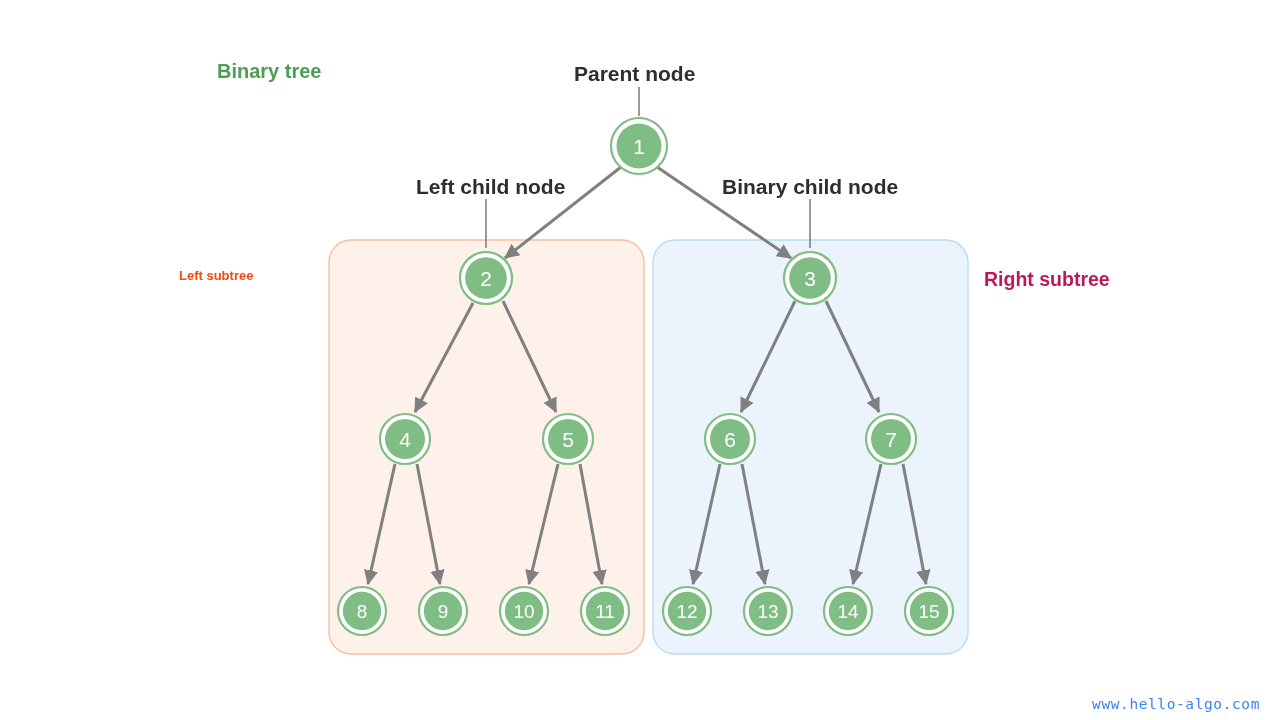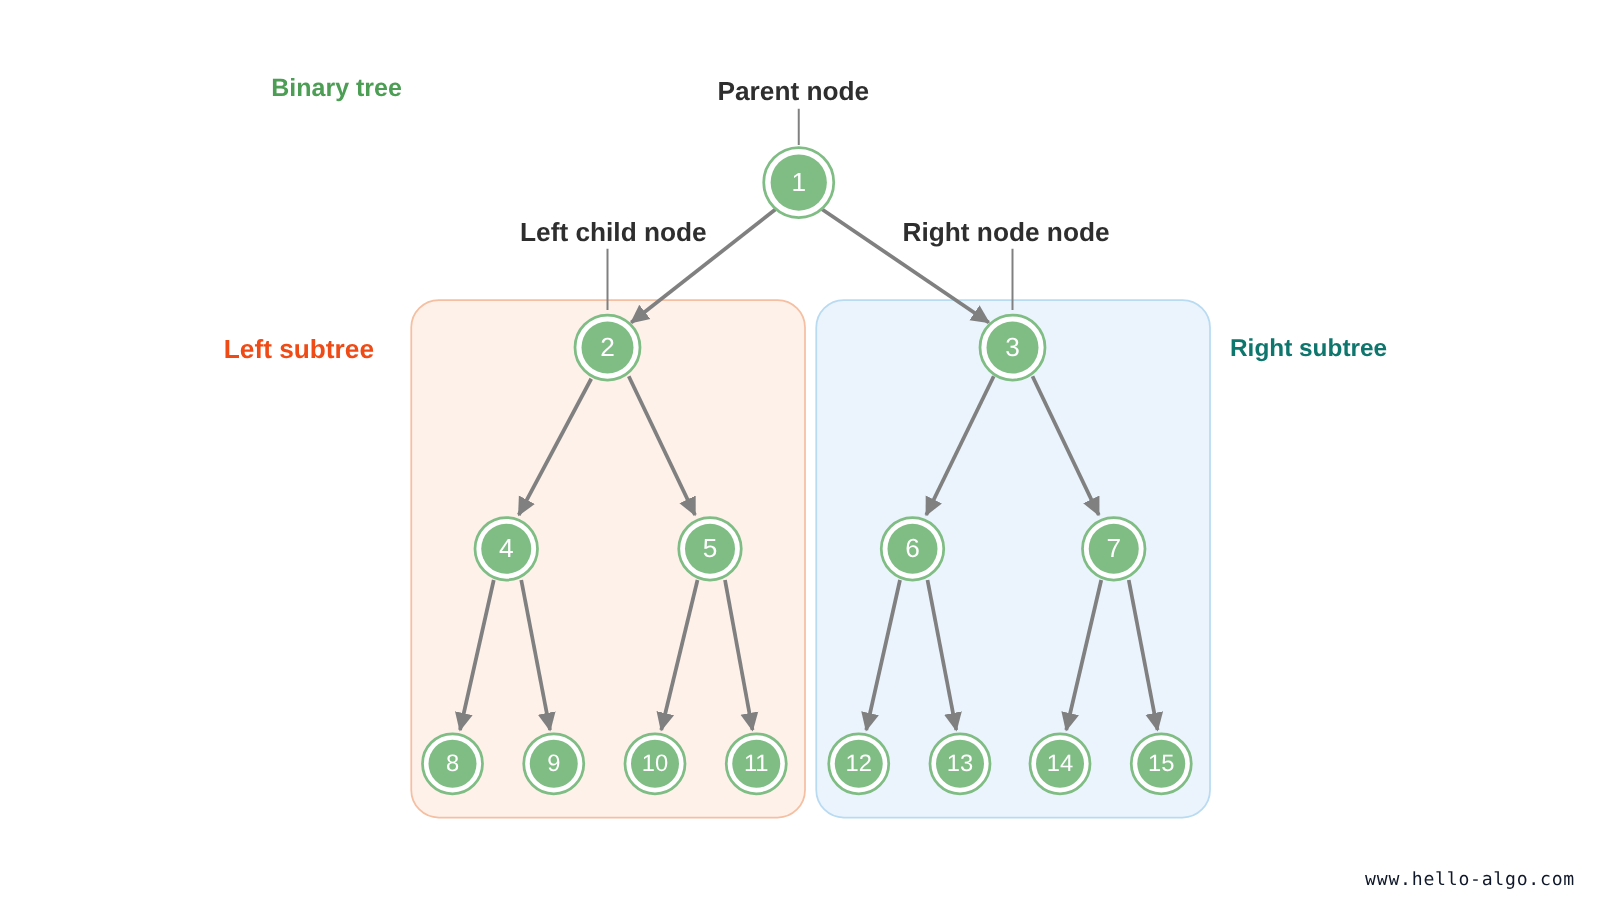--- a/index.html
+++ b/index.html
@@ -66,31 +66,31 @@
   .label-dark {
     color: #2e2e2e;
     font-size: 21px;
   }
   .label-title {
     color: #4c9e54;
     font-size: 20px;
   }
   .label-left-sub {
     color: #ef4b16;
-    font-size: 21px;
+    font-size: 13px;
   }
   .label-right-sub {
-    color: #0f766e;
+    color: #be185d;
     font-size: 19.5px;
   }
   .watermark {
     position: absolute;
     right: 20px;
     bottom: 8px;
-    color: #0f172a;
+    color: #3b82f6;
     font-family: "DejaVu Sans Mono", monospace;
     font-size: 14.5px;
     letter-spacing: 0.6px;
     margin-left: 24px;
   }
 </style>
 </head>
 <body>
 
 <div id="stage">
@@ -218,21 +218,21 @@
       <text class="node-text small" x="929" y="611">15</text>
     </g>
   </svg>
 
   <div class="label label-title" style="left:180px; top:60px;margin-left:37px;">Binary tree</div>
 
   <div class="label label-dark" style="left:574px; top:62px;">Parent node</div>
 
   <div class="label label-dark" style="left:416px; top:175px;">Left child node</div>
 
-  <div class="label label-dark" style="left:722px; top:175px;">Right node node</div>
+  <div class="label label-dark" style="left:722px; top:175px;">Binary child node</div>
 
   <div class="label label-left-sub" style="left:179px; top:268px;">Left subtree</div>
 
   <div class="label label-right-sub" style="left:984px; top:268px;">Right subtree</div>
 
   <div class="watermark">www.hello-algo.com</div>
 
 </div>
 
 </body></html>

